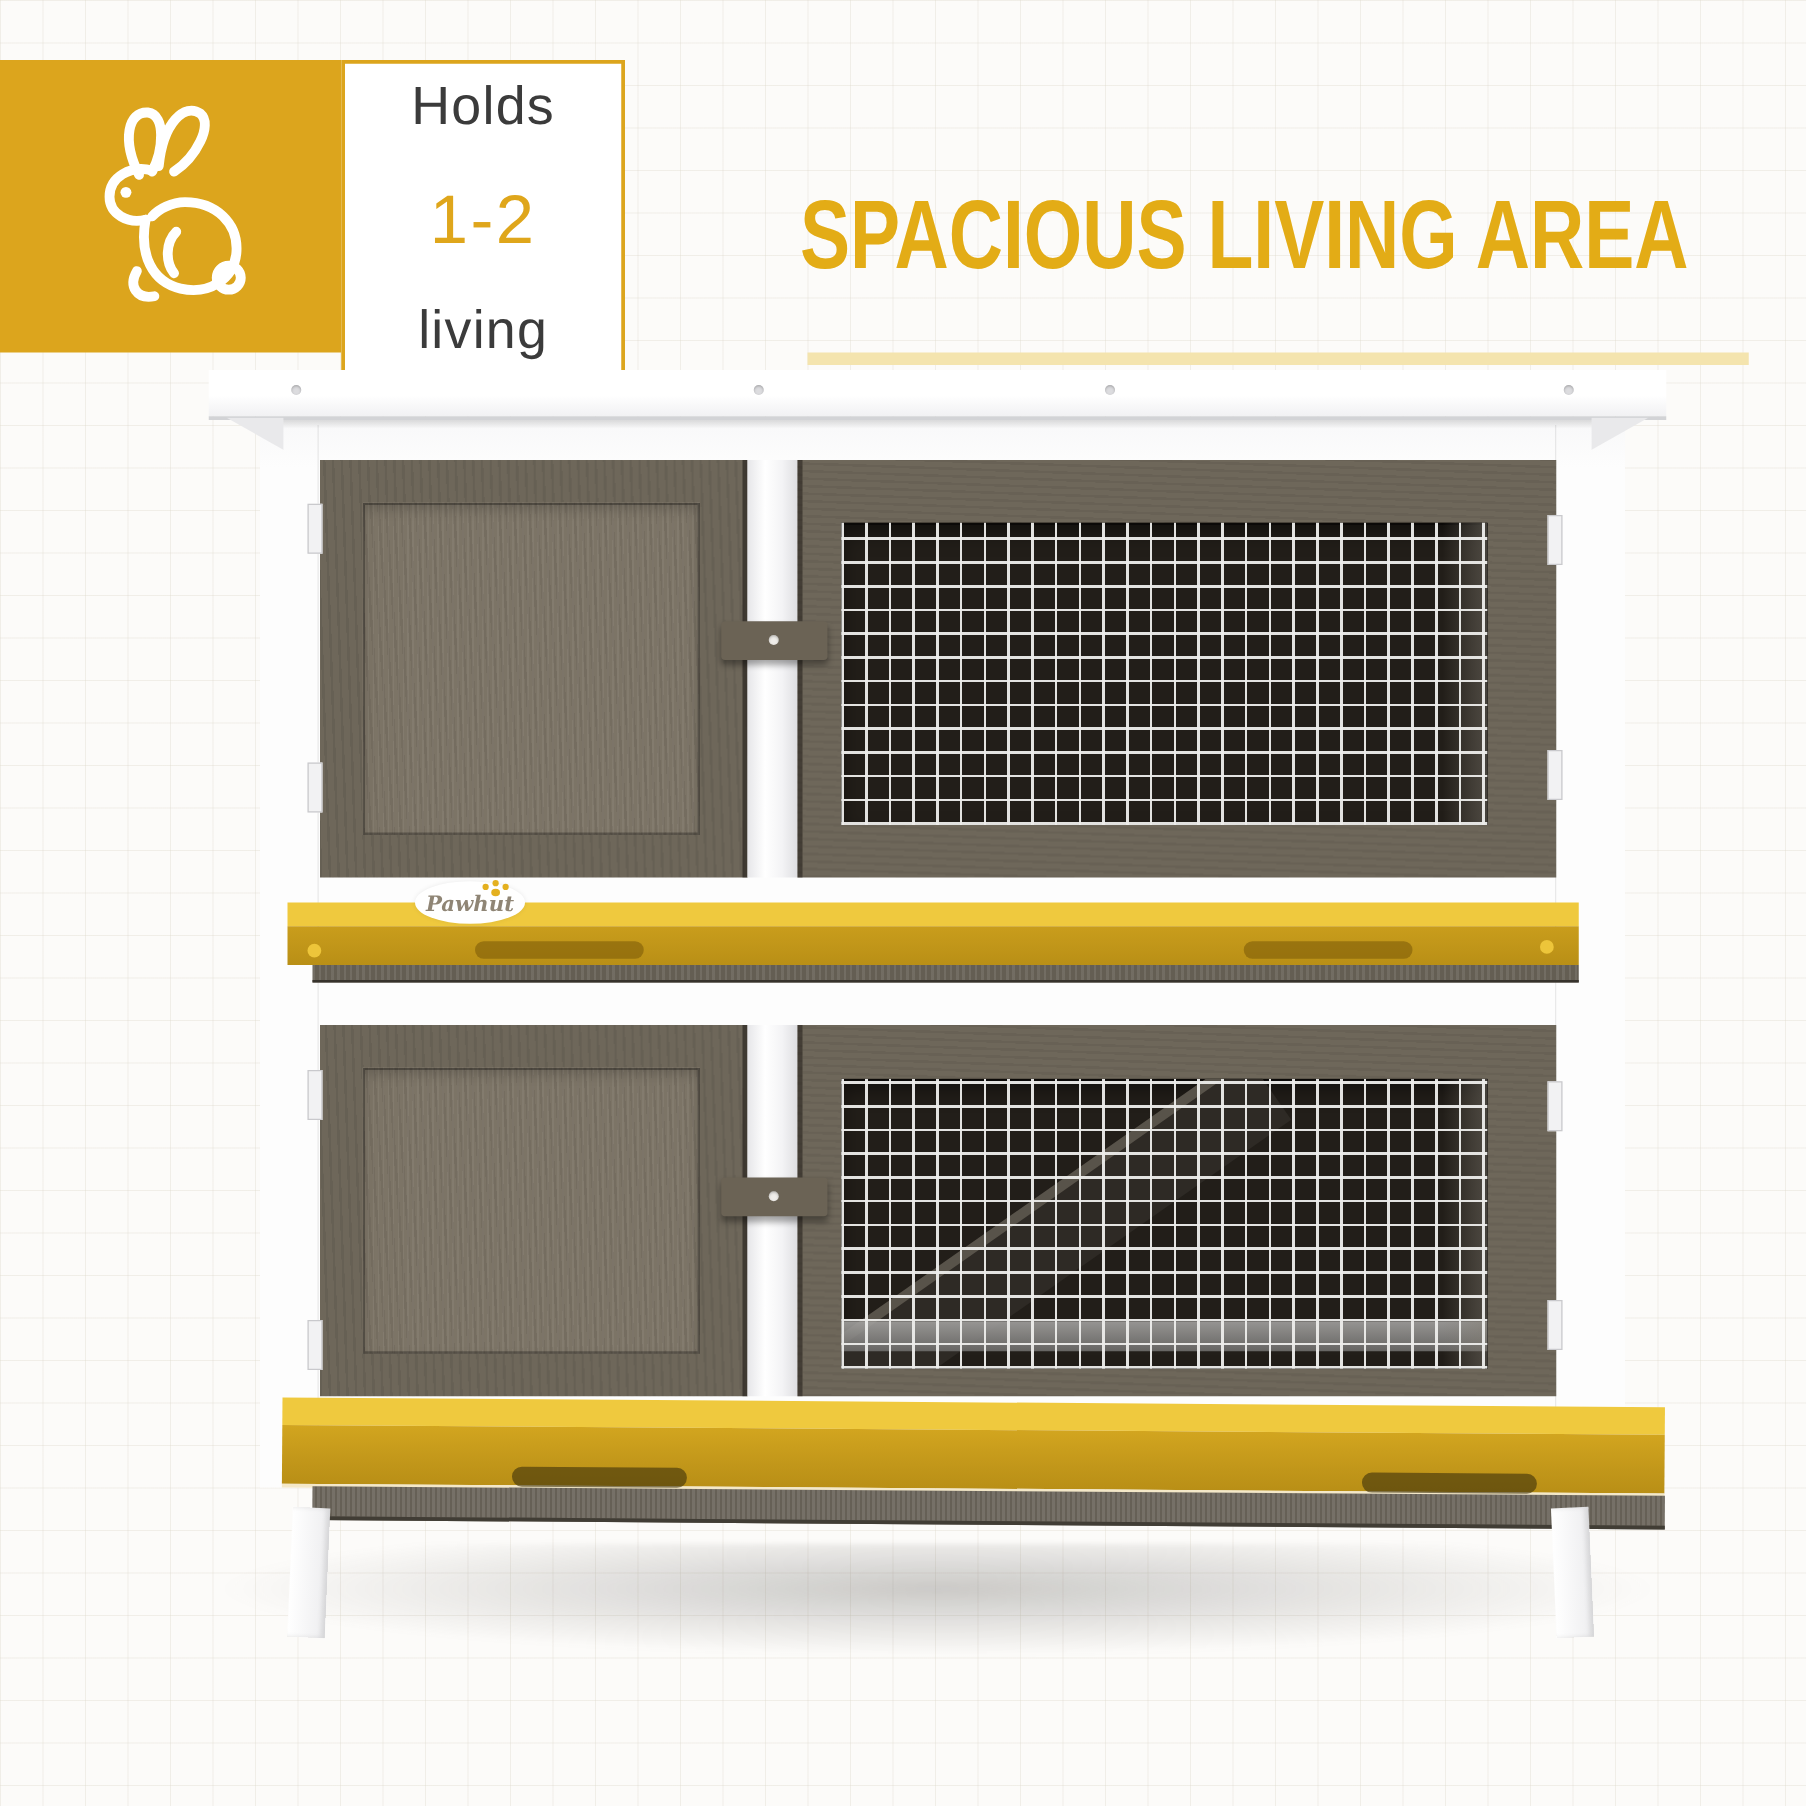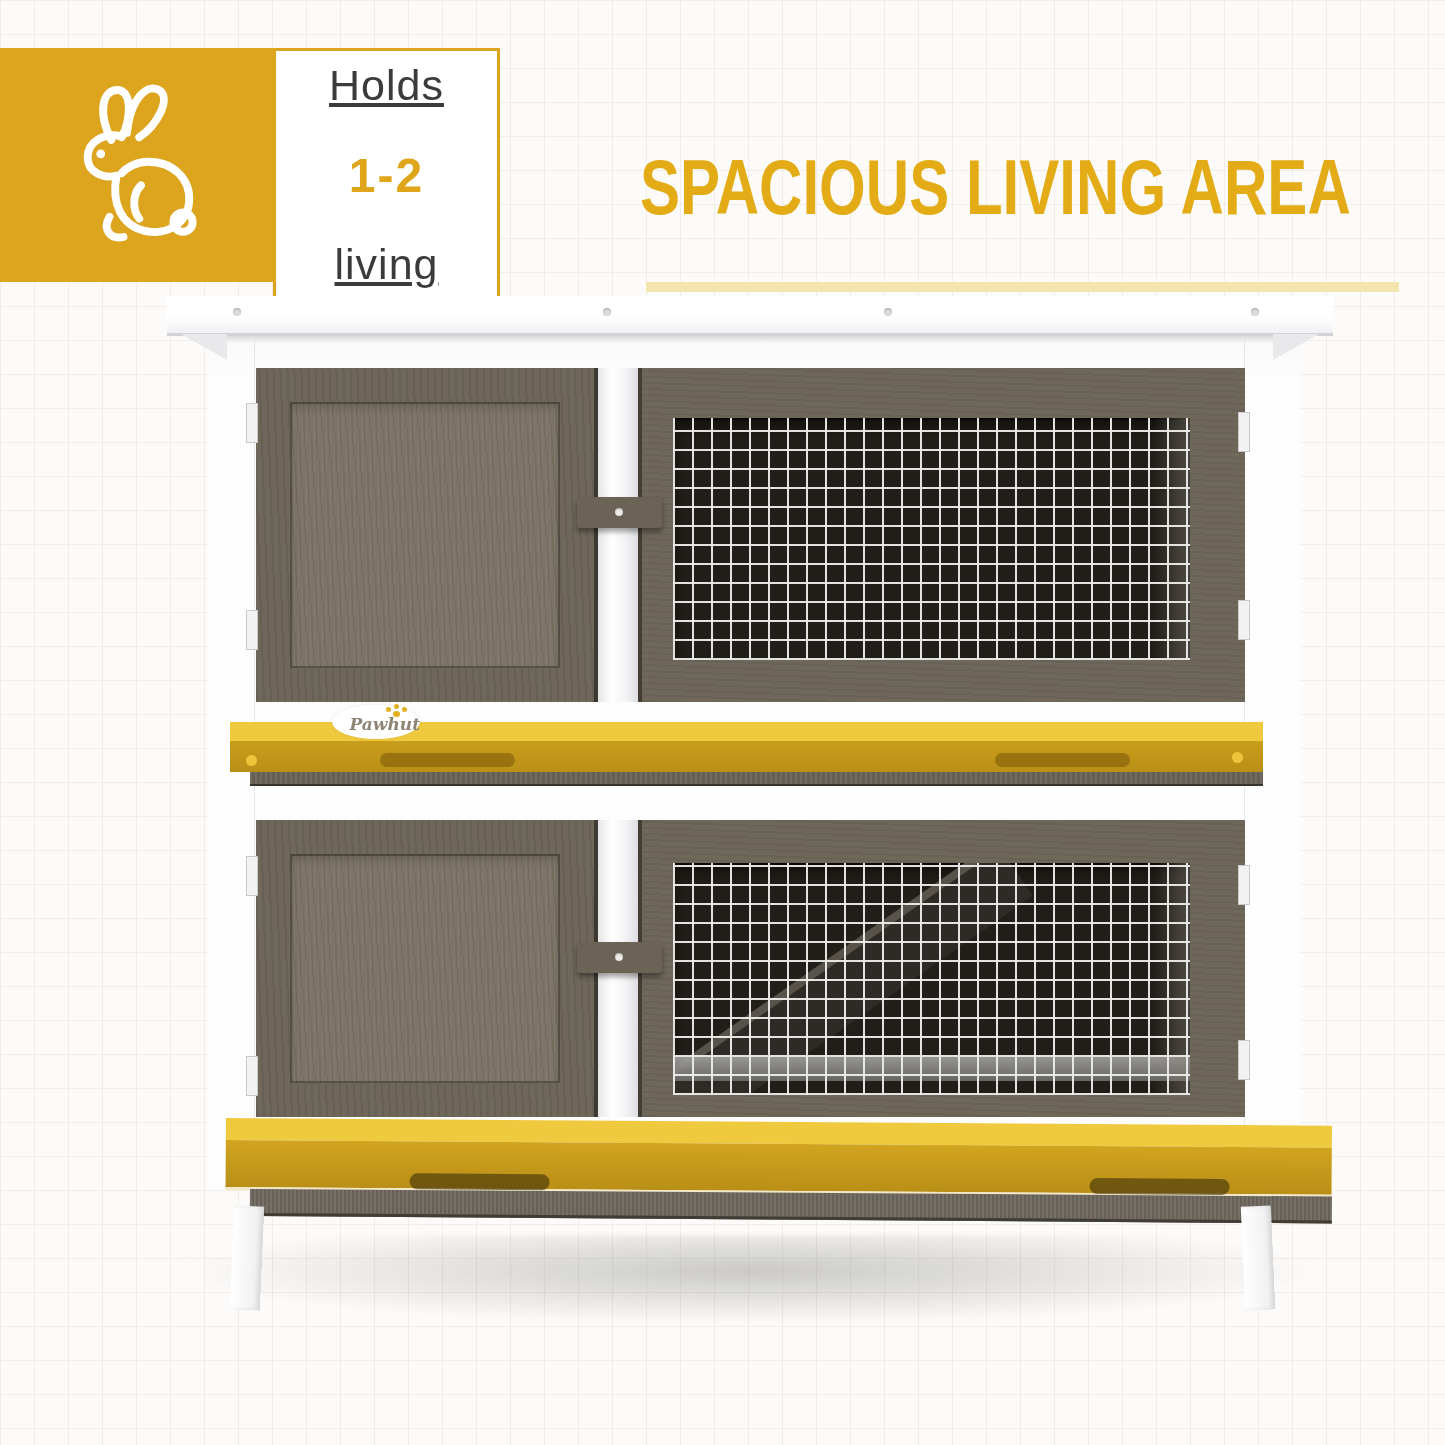--- a/index.html
+++ b/index.html
@@ -18,22 +18,22 @@
       linear-gradient(90deg, rgba(222,216,204,0.38) 1px, transparent 1px);
     background-size:34px 34px;}
   .abs{position:absolute;}
 
   
   .badge-icon-box{left:0;top:48px;width:273px;height:234px;background:var(--accent-yellow);}
   .badge-icon-box svg{position:absolute;left:50px;top:24px;}
   .badge-text-box{left:273px;top:48px;width:221px;height:228px;background:#FFFFFF;
     border:3px solid var(--accent-yellow);display:flex;flex-direction:column;
     align-items:center;justify-content:space-between;padding:10px 0 12px 0;box-sizing:content-box;}
-  .badge-holds,.badge-animal{font-size:43px;color:var(--text-dark);letter-spacing:1px;text-decoration:underline;}
-  .badge-count{font-size:48px;font-weight:bold;color:var(--count-yellow);letter-spacing:2px;}
+  .badge-holds,.badge-animal{font-size:43px;color:var(--text-dark);letter-spacing:1px;}
+  .badge-count{font-size:55px;font-weight:normal;color:var(--count-yellow);letter-spacing:2px;}
 
   
   .heading{left:640px;top:148px;font-size:78px;font-weight:bold;color:var(--heading-yellow);
     white-space:nowrap;transform:scaleX(0.77);transform-origin:left top;line-height:1;}
   .heading-underline{left:646px;top:282px;width:753px;height:10px;background:var(--underline-yellow);}
 
   
   .caption{left:0;top:1350px;width:1445px;text-align:center;font-size:46px;color:var(--caption-gray);}
   .caption span{display:inline-block;transform:scaleX(0.9);transform-origin:center;white-space:nowrap;}
 
@@ -96,21 +96,21 @@
     background-image:repeating-linear-gradient(90deg, rgba(255,255,255,0.10) 0 2px, transparent 2px 4px);
     border-bottom:3px solid #413D35;}
   .leg{width:30px;height:104px;background:linear-gradient(90deg,#FFFFFF,#EDEDEF);
     box-shadow:inset -3px 0 4px rgba(0,0,0,0.10);}
   .leg-left{left:232px;top:1206px;transform:rotate(2.5deg);}
   .leg-right{left:1243px;top:1206px;transform:rotate(-2.5deg);}
   .ground-shadow{left:170px;top:1235px;width:1160px;height:90px;
     background:radial-gradient(ellipse at 50% 40%, rgba(90,88,85,0.30), rgba(90,88,85,0) 70%);filter:blur(2px);}
 
   .logo-oval{left:332px;top:705px;width:88px;height:34px;background:#FFFFFF;border-radius:50%;
-    box-shadow:0 0 4px rgba(0,0,0,0.08);text-align:right;}
+    box-shadow:0 0 4px rgba(0,0,0,0.08);text-align:center;}
   .logo-text{font-family:"DejaVu Serif",serif;font-style:italic;font-weight:bold;
     font-size:17px;color:#8F8575;line-height:38px;}
   .paw-dot{position:absolute;border-radius:50%;background:#E4B01F;}
 </style>
 </head>
 <body>
 
 <div class="canvas">
 
   <div class="abs badge-icon-box">

